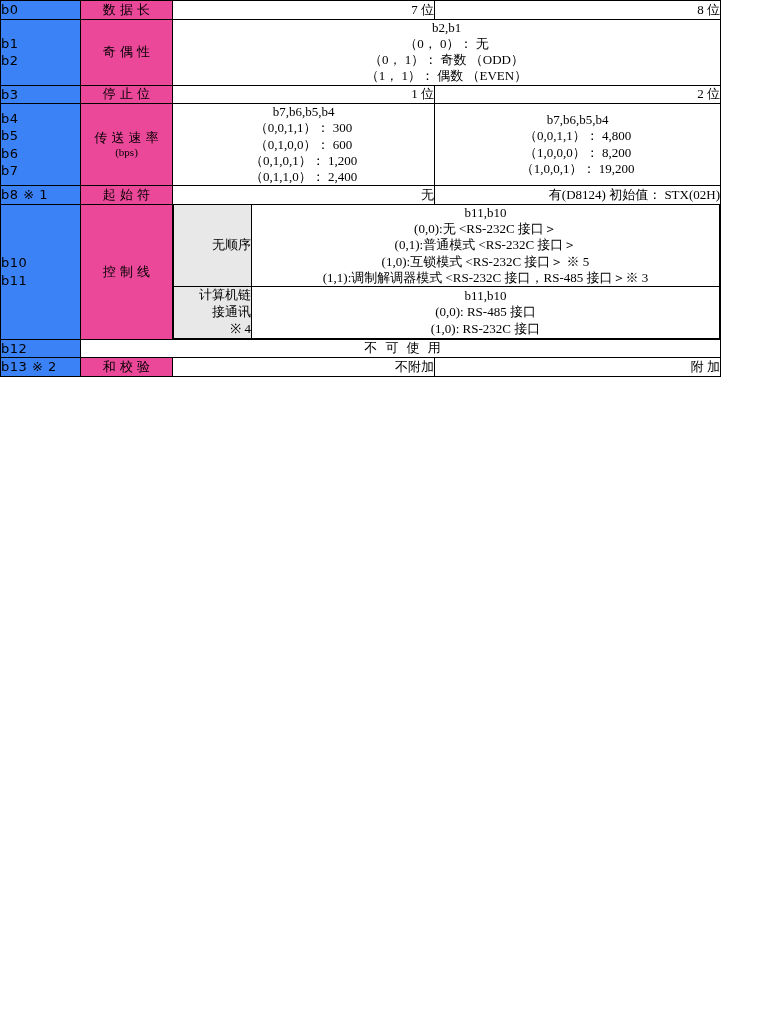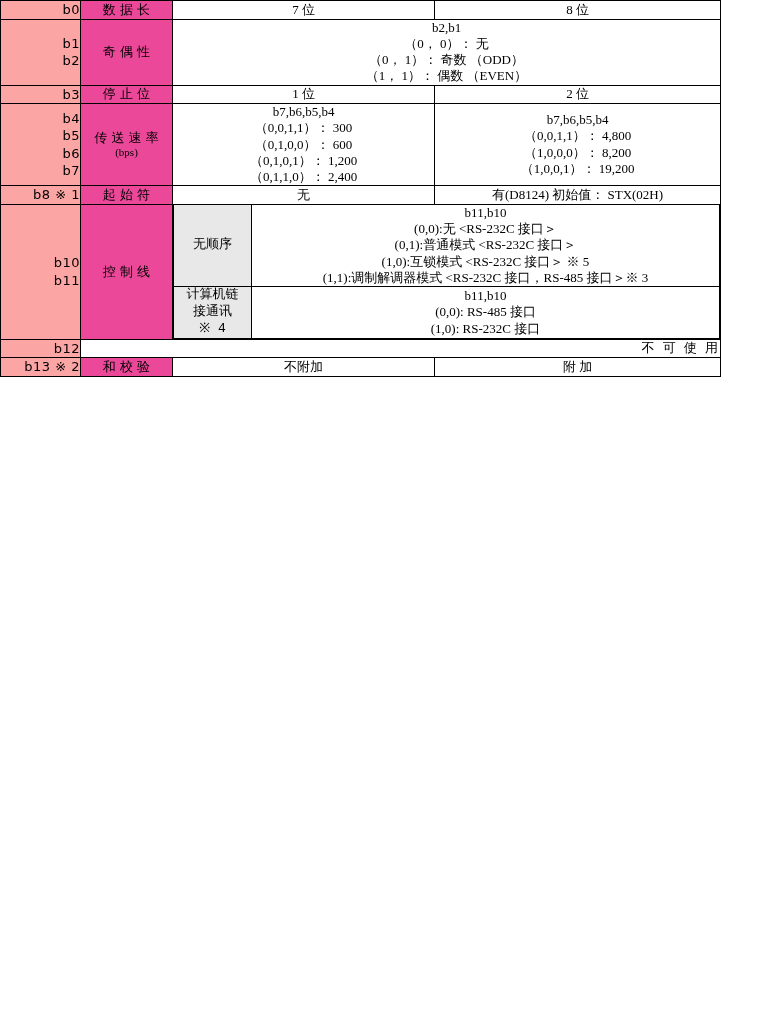--- a/index.html
+++ b/index.html
@@ -33,59 +33,59 @@
     font-size: 13px;
     line-height: 1.25;
   }
   
   col.c-bit { width: 80px; }
   col.c-name { width: 92px; }
   col.c-left { width: 262px; }
   col.c-right { width: 286px; }
 
   .bitcell {
-    background: #fca5a5;
-    text-align: right;
+    background: #3b82f6;
+    text-align: left;
     font-family: "DejaVu Sans", "Liberation Sans", sans-serif;
     font-size: 14px;
     letter-spacing: 0.5px;
     padding: 3px 0;
   }
   .bitcell .bitline { display: block; line-height: 1.35; }
   .namecell {
     background: #ec4899;
     text-align: center;
     font-size: 14px;
     padding: 3px 4px;
     font-family: "DejaVu Sans", "Liberation Sans", sans-serif;
   }
   .namecell .sub {
     display: block;
     font-size: 11px;
     font-family: "Liberation Serif", serif;
   }
-  .namecell.left-al { text-align: right; padding-left: 6px; letter-spacing: 2px;}
+  .namecell.left-al { text-align: center; padding-left: 6px; letter-spacing: 2px;}
   .ctr {
-    text-align: center;
+    text-align: right;
     font-size: 14px;
     padding: 4px 0;
   }
   .block {
     padding: 3px 6px;
     font-size: 13px;
     line-height: 1.35;
   }
   .block .ln { display: block; white-space: nowrap; text-align: center; }
   .subname {
     background: #e8e8e8;
-    text-align: center;
+    text-align: right;
     font-size: 13px;
     padding: 3px 2px;
     width: 78px;
-    font-family: Liberation Mono, monospace;
+    font-family: Liberation Serif, serif;
     margin-left: 8px;
   }
   .subname .ln { display: block; line-height: 1.3; }
   .inner {
     border-collapse: collapse;
     table-layout: fixed;
     width: 100%;
   }
   .inner td {
     border: 0;

